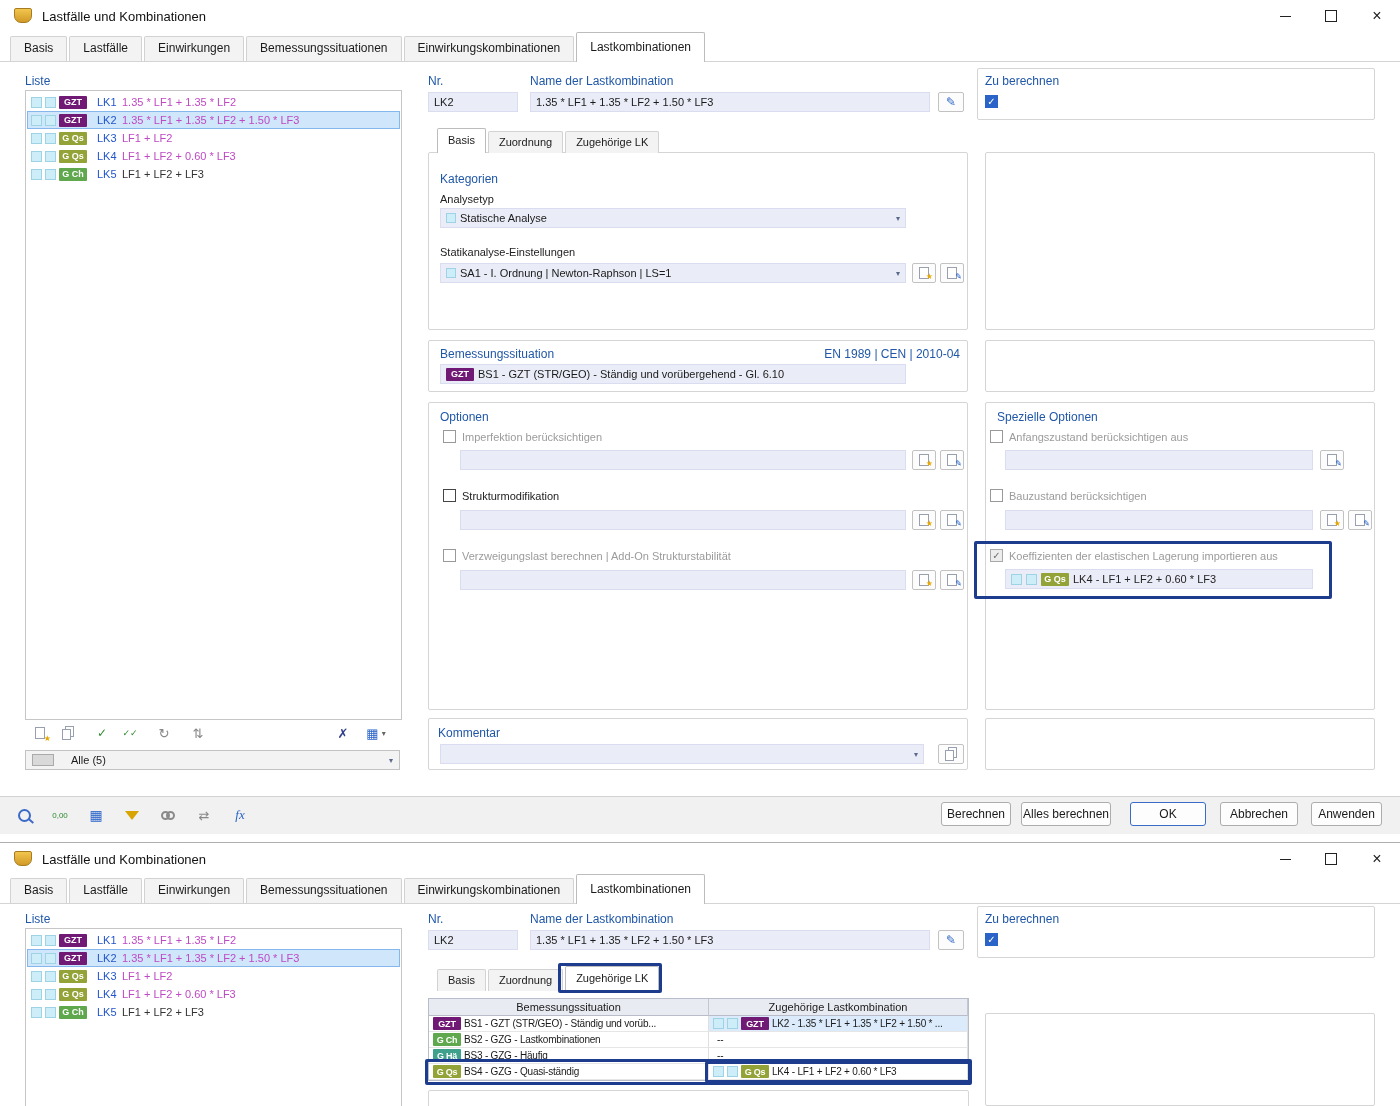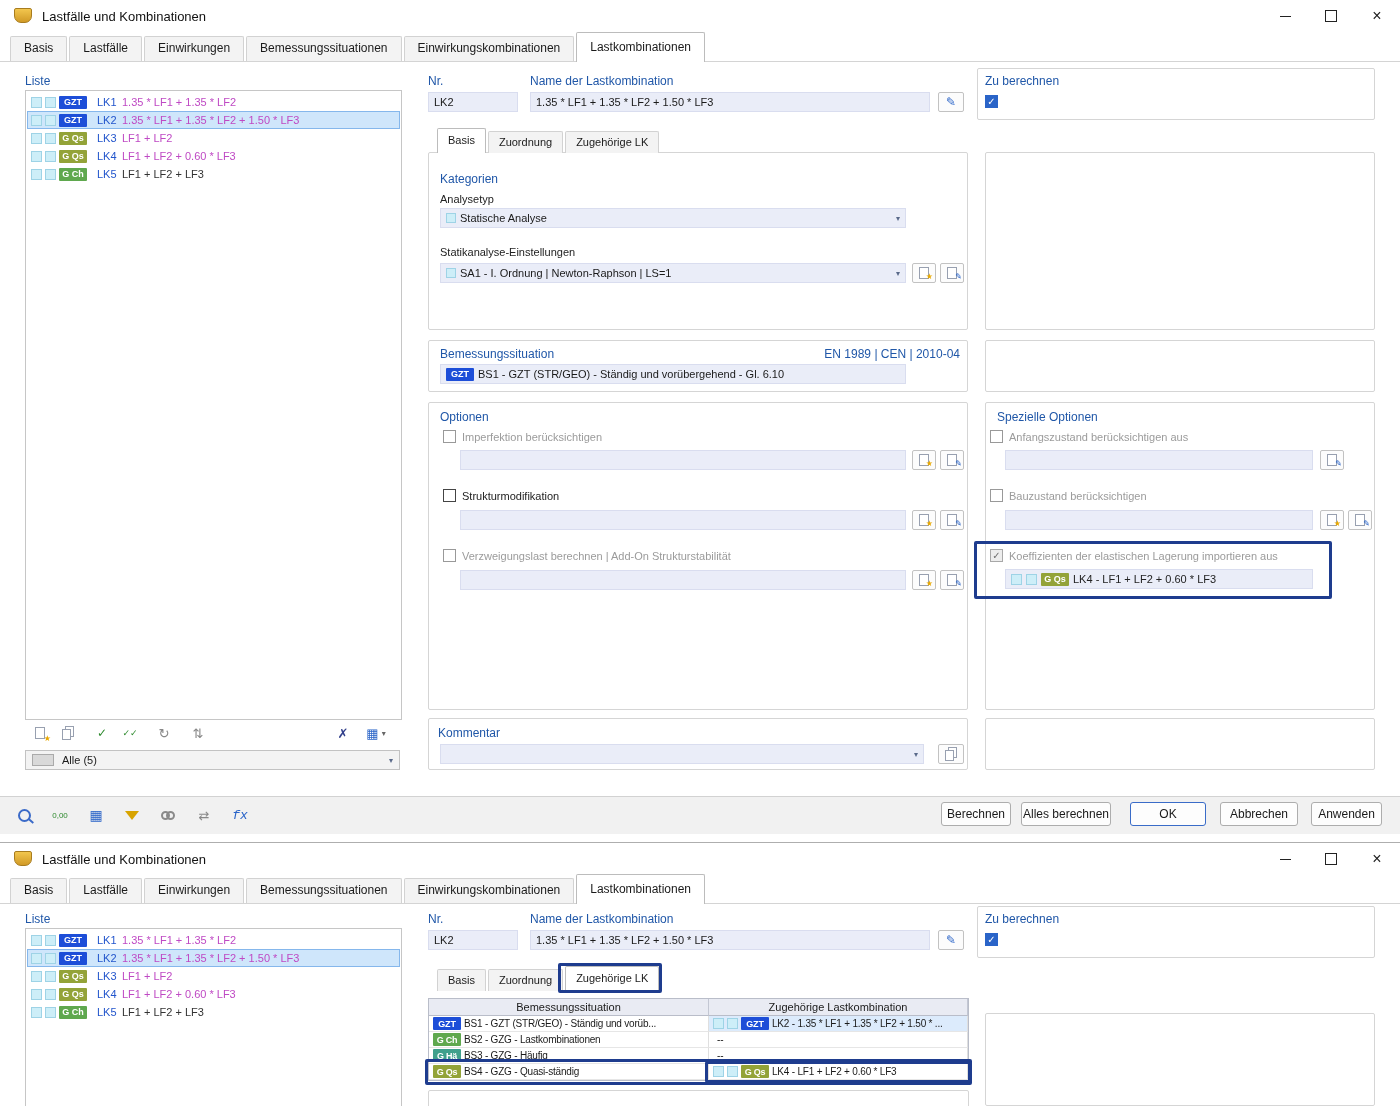--- a/index.html
+++ b/index.html
@@ -21,21 +21,21 @@
   .itab{border:1px solid #d2d2d2;border-bottom:none;background:#f3f3f3;padding:0 10px;height:21px;line-height:20px;font-size:11px;margin-right:2px;border-radius:2px 2px 0 0;white-space:nowrap}
   .itab.active{background:#fff;height:24px;line-height:23px;border-color:#bcbcbc}
   .lbl{color:#2057a8;font-size:12px;white-space:nowrap}
   .sublbl{color:#222;font-size:11px;white-space:nowrap}
   .listbox{border:1px solid #c6c6c6;background:#fff}
   .list-item{position:absolute;left:1px;right:1px;height:18px;display:flex;align-items:center;padding-left:4px;font-size:11px;gap:3px;white-space:nowrap;overflow:hidden}
   .list-item.selected{background:#cfe6fb;outline:1px solid #85b7ec;outline-offset:-1px}
   .sq{width:11px;height:11px;background:#cdeef8;border:1px solid #9ed3e6;flex:0 0 auto;box-sizing:border-box}
   .sq.small{width:10px;height:10px}
   .badge{display:inline-flex;align-items:center;justify-content:center;min-width:28px;height:13px;padding:0 3px;color:#fff;font-size:9px;font-weight:bold;border-radius:1px;flex:0 0 auto;box-sizing:border-box;white-space:nowrap}
-  .badge-gzt{background:#1d4ed8}
+  .badge-gzt{background:#701a75}
   .badge-gqs{background:#93a338}
   .badge-gch{background:#5fa84e}
   .badge-gha{background:#3fa08c}
   .lk-id{color:#2255cc;min-width:22px;margin-left:7px;flex:0 0 auto}
   .formula{color:#bf49c4}
   .formula.dark{color:#333}
   .field{background:#eaedf8;border:1px solid #d9ddef;display:flex;align-items:center;gap:4px;padding:0 5px;font-size:11px;white-space:nowrap;overflow:hidden;box-sizing:border-box}
   .chev{margin-left:auto;font-size:8px;color:#5a6a8a;flex:0 0 auto}
   .groupbox{border:1px solid #d5d5d5;border-radius:2px;background:#fff;box-sizing:border-box}
   .cbrow{display:flex;align-items:center;gap:6px;font-size:11px;white-space:nowrap;color:#222}
@@ -56,21 +56,21 @@
   .ficon{position:absolute;top:801px;width:28px;height:28px;display:flex;align-items:center;justify-content:center}
   .licon{position:absolute;width:26px;height:22px;display:flex;align-items:center;justify-content:center}
   .zoomc{width:9px;height:9px;border:2px solid #3a6ac8;border-radius:50%;position:relative;display:inline-block}
   .zoomc::after{content:"";position:absolute;width:6px;height:2px;background:#3a6ac8;right:-5px;bottom:-2px;transform:rotate(40deg)}
   .funnel{width:0;height:0;border-left:7px solid transparent;border-right:7px solid transparent;border-top:9px solid #d8a400;display:inline-block}
   .linka,.linkb{width:9px;height:9px;border:2px solid #8a8a8a;border-radius:50%;display:inline-block;box-sizing:border-box}
   .linkb{margin-left:-4px}
   .tablebox{border:1px solid #b9bdc9;background:#fff;box-sizing:border-box}
   .thead{position:absolute;background:#e9ebf3;border-right:1px solid #c3c7d3;border-bottom:1px solid #b9bdc9;display:flex;align-items:center;justify-content:center;font-size:11px;box-sizing:border-box}
   .tcell{position:absolute;display:flex;align-items:center;gap:3px;padding-left:4px;font-size:10px;letter-spacing:-0.2px;white-space:nowrap;overflow:hidden;border-right:1px solid #dfdfdf;border-bottom:1px solid #e6e6e6;box-sizing:border-box}
-  .filterdd{background:#f3f3f3;border:1px solid #c2c2c2;display:flex;align-items:center;gap:8px;padding:0 6px;font-size:11px;box-sizing:border-box}
+  .filterdd{background:#f3f3f3;border:1px solid #c2c2c2;display:flex;align-items:center;gap:17px;padding:0 6px;font-size:11px;box-sizing:border-box}
   .gsw{width:22px;height:12px;background:#d9d9d9;border:1px solid #aaa;box-sizing:border-box}
 </style>
 </head>
 <body>
 
 <div id="root">
 
   <div class="abs titlebar" style="top:0">
     <div class="abs appicon" style="left:14px;top:8px"></div>
     <div class="abs title-text" style="left:42px;top:9px">Lastfälle und Kombinationen</div>
@@ -328,21 +328,21 @@
       <span class="funnel"></span>
     </div>
   <div class="ficon" style="left:154px">
       <span class="linka"></span>
       <span class="linkb"></span>
     </div>
   <div class="ficon" style="left:190px">
       <span style="color:#888;font-size:13px">⇄</span>
     </div>
   <div class="ficon" style="left:226px">
-      <span style="font-style:italic;color:#2a64c8;font-family:Liberation Mono, monospace;font-size:13px">fx</span>
+      <span style="font-style:italic;color:#2a64c8;font-family:Liberation Serif, serif;font-size:13px">fx</span>
     </div>
   <div class="btn" style="left:941px;top:802px;width:70px">Berechnen</div>
   <div class="btn" style="left:1021px;top:802px;width:90px">Alles berechnen</div>
   <div class="btn primary" style="left:1130px;top:802px;width:76px">OK</div>
   <div class="btn" style="left:1220px;top:802px;width:78px">Abbrechen</div>
   <div class="btn" style="left:1311px;top:802px;width:71px">Anwenden</div>
 
   <div class="abs titlebar" style="top:842px;border-top:1px solid #aeaeae">
     <div class="abs appicon" style="left:14px;top:8px"></div>
     <div class="abs title-text" style="left:42px;top:9px">Lastfälle und Kombinationen</div>

